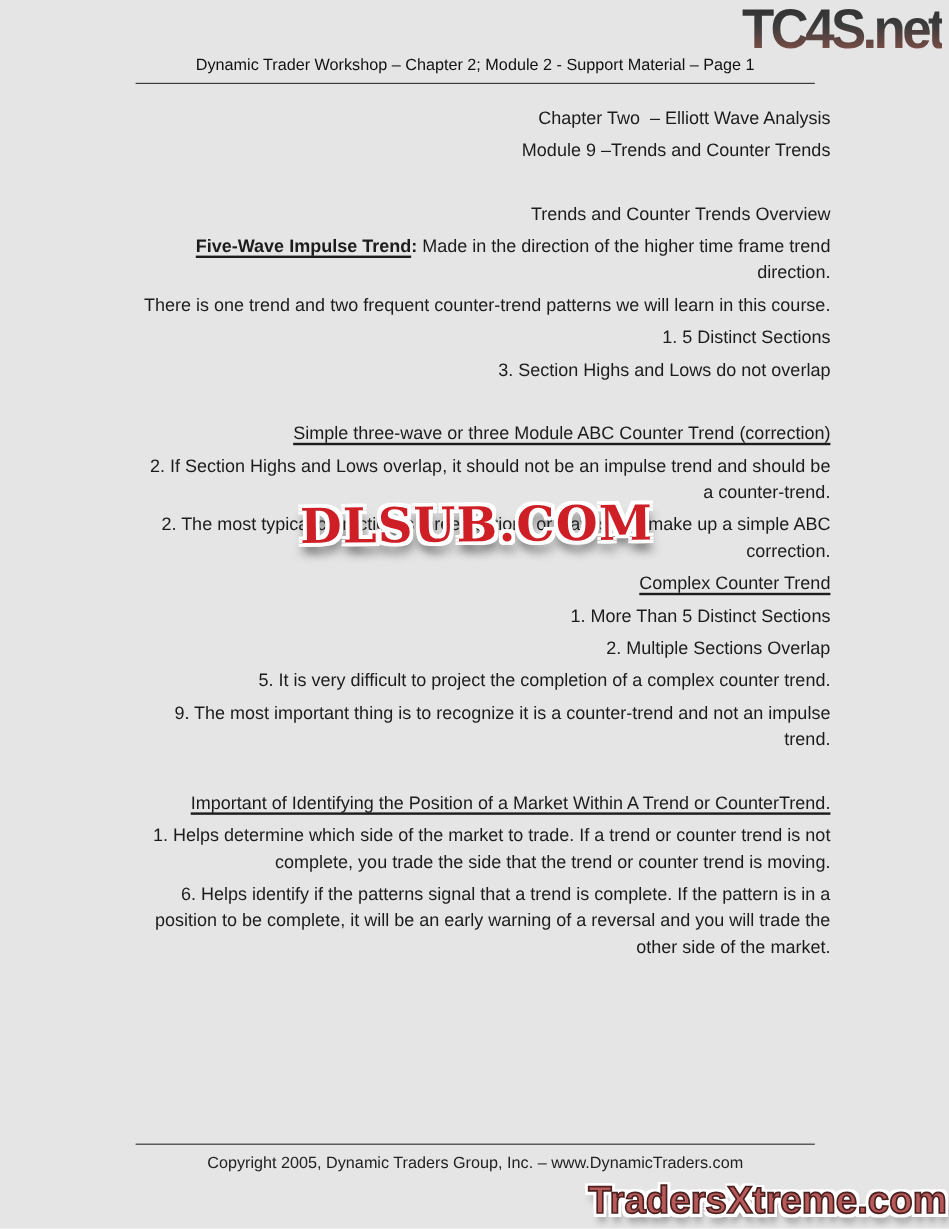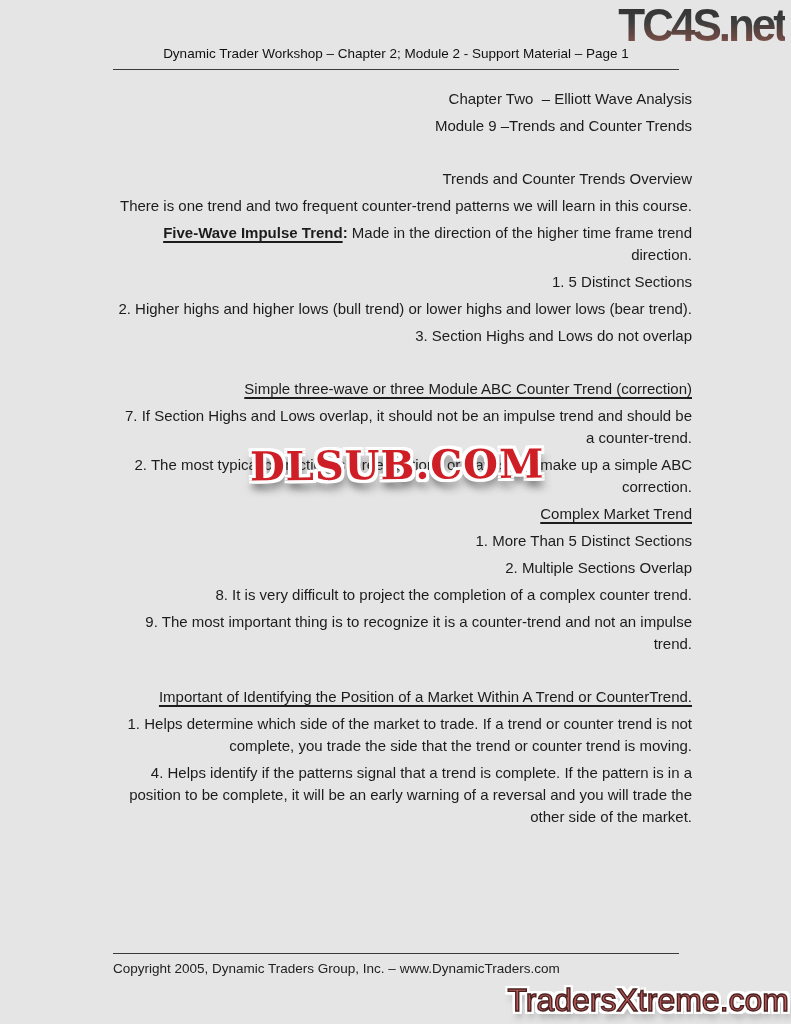--- a/index.html
+++ b/index.html
@@ -112,31 +112,32 @@
     top: 953px;
     left: 113px;
     width: 566px;
     border-top: 1px solid #3a3a3a;
   }
   .footer-text {
     position: absolute;
     top: 961px;
     left: 113px;
     width: 566px;
+    text-align: center;
     font-size: 13.5px;
     color: #222222;
   }
 
   
   .tx-logo {
     position: absolute;
     top: 981px;
     right: 2px;
     font-family: "Liberation Sans", sans-serif;
-    font-weight: normal;
+    font-weight: bold;
     font-size: 32px;
     line-height: 38px;
     letter-spacing: 0px;
     color: var(--logo-red, #b95a5a);
     -webkit-text-stroke: 1.4px #4a2020;
     white-space: nowrap;
     text-shadow:
       -3px -3px 0 #ffffff,  3px -3px 0 #ffffff,
       -3px  3px 0 #ffffff,  3px  3px 0 #ffffff,
       -3px  0   0 #ffffff,  3px  0   0 #ffffff,
@@ -155,45 +156,44 @@
   <div class="header-rule"></div>
 
   <div class="content">
 
     <p class="doc-title">Chapter Two  – Elliott Wave Analysis</p>
     <p class="doc-title">Module 9 –Trends and Counter Trends</p>
 
     <div class="spacer-lg"></div>
 
     <h2 class="h-bold">Trends and Counter Trends Overview</h2>
+    <p><span class="lead-u">Five-Wave Impulse Trend</span><span class="lead-b">:</span><span> Made in the direction of the higher time frame trend direction.</span></p>
+
     <p>There is one trend and two frequent counter-trend patterns we will learn in this course.</p>
 
-    <p><span class="lead-u">Five-Wave Impulse Trend</span><span class="lead-b">:</span><span> Made in the direction of the higher time frame trend direction.</span></p>
-
     <p>1. 5 Distinct Sections</p>
-    <p>2. Higher highs and higher lows (bull trend) or lower highs and lower lows (bear trend).</p>
     <p>3. Section Highs and Lows do not overlap</p>
 
     <div class="spacer-lg"></div>
 
     <h2 class="h-underline">Simple three-wave or three Module ABC Counter Trend (correction)</h2>
-    <p>7. If Section Highs and Lows overlap, it should not be an impulse trend and should be a counter-trend.</p>
+    <p>2. If Section Highs and Lows overlap, it should not be an impulse trend and should be a counter-trend.</p>
     <p class="wm-host"><span>2. The most typical correction is three sections or waves that make up a simple ABC correction.</span><span class="watermark">DLSUB.COM</span></p>
 
-    <h2 class="h-underline">Complex Market Trend</h2>
+    <h2 class="h-underline">Complex Counter Trend</h2>
     <p>1. More Than 5 Distinct Sections</p>
     <p>2. Multiple Sections Overlap</p>
-    <p>8. It is very difficult to project the completion of a complex counter trend.</p>
+    <p>5. It is very difficult to project the completion of a complex counter trend.</p>
     <p>9. The most important thing is to recognize it is a counter-trend and not an impulse trend.</p>
 
     <div class="spacer-lg"></div>
 
     <h2 class="h-underline">Important of Identifying the Position of a Market Within A Trend or CounterTrend.</h2>
     <p>1. Helps determine which side of the market to trade. If a trend or counter trend is not complete, you trade the side that the trend or counter trend is moving.</p>
-    <p>4. Helps identify if the patterns signal that a trend is complete. If the pattern is in a position to be complete, it will be an early warning of a reversal and you will trade the other side of the market.</p>
+    <p>6. Helps identify if the patterns signal that a trend is complete. If the pattern is in a position to be complete, it will be an early warning of a reversal and you will trade the other side of the market.</p>
 
   </div>
 
   <div class="footer-rule"></div>
   <div class="footer-text">Copyright 2005, Dynamic Traders Group, Inc. – www.DynamicTraders.com</div>
 
   <div class="tx-logo">TradersXtreme.com</div>
 
 </div>
 

